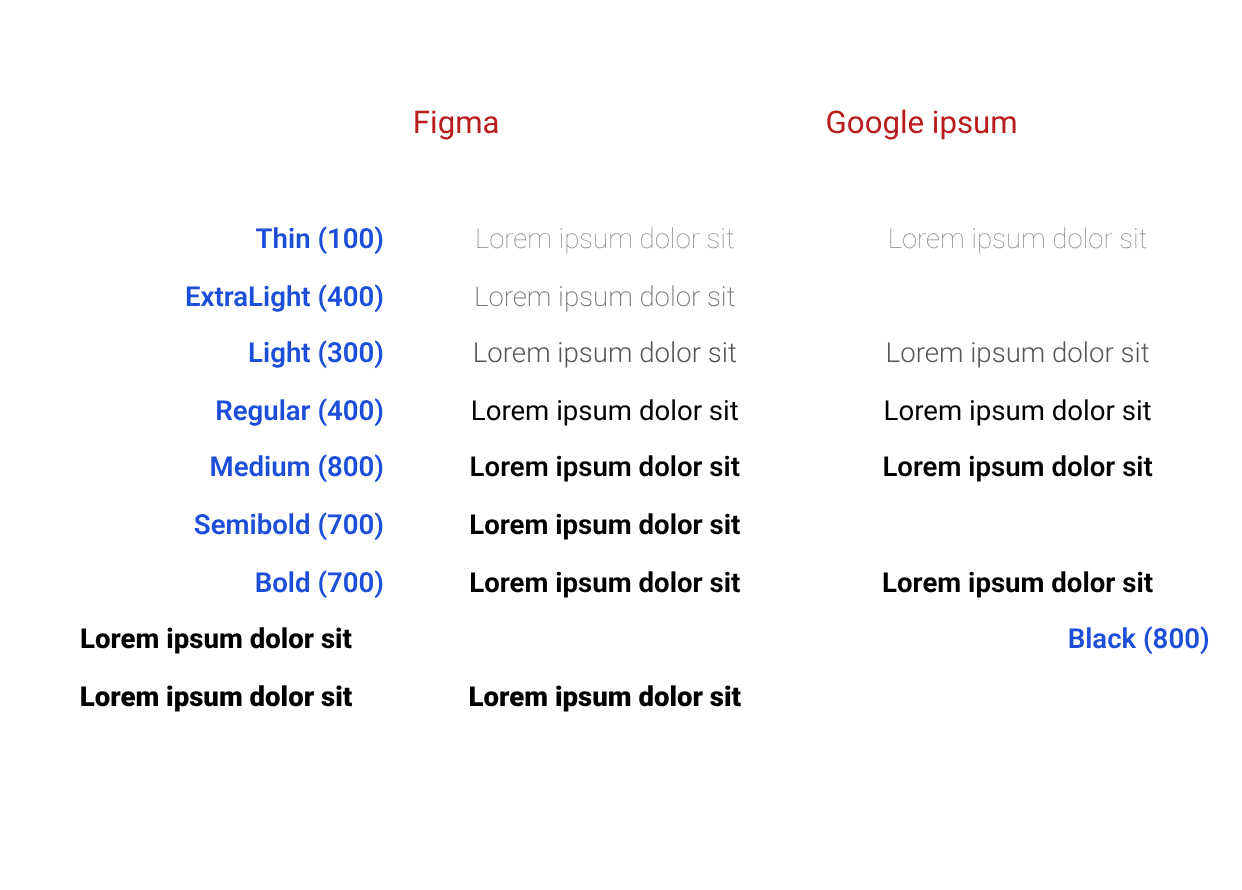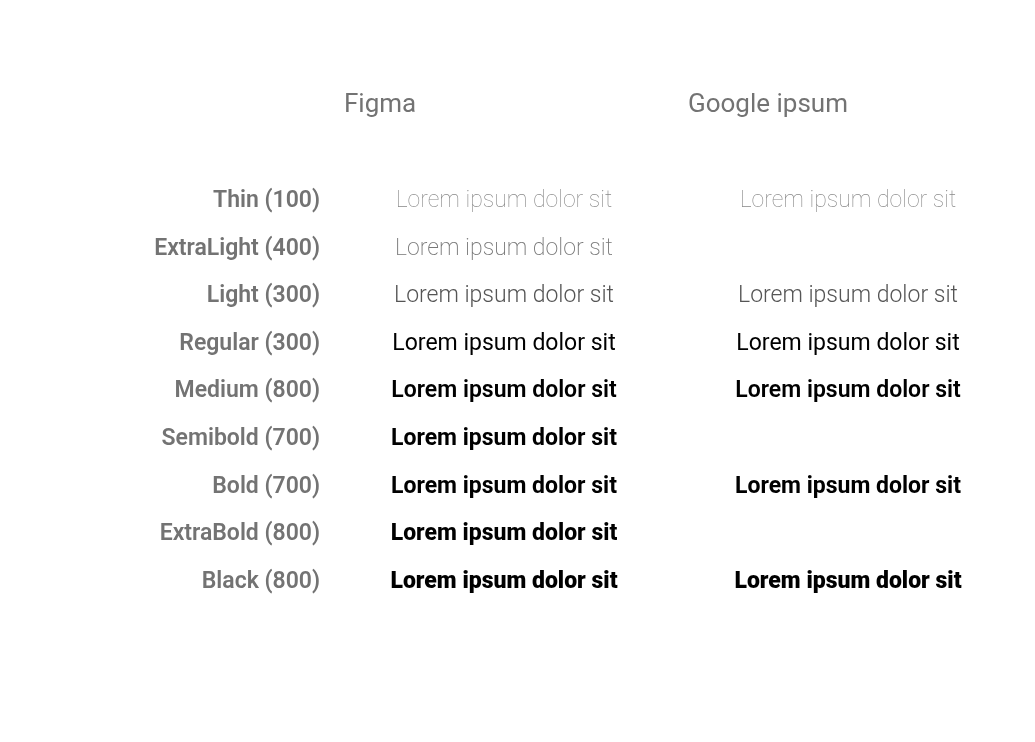--- a/index.html
+++ b/index.html
@@ -15,31 +15,31 @@
       padding: 88px 40px 40px 40px;
     }
     .table {
       display: grid;
       grid-template-columns: 280px 320px 320px;
       column-gap: 24px;
     }
     .header-cell {
       font-size: 26px;
       font-weight: 400;
-      color: #737373;
+      color: #b91c1c;
       padding-bottom: 58px;
     }
     .header-spacer {
       padding-bottom: 58px;
     }
     .label-cell {
       text-align: right;
       font-size: 23px;
       font-weight: 600;
-      color: #737373;
+      color: #1d4ed8;
       line-height: 1.2;
       padding: 10px 0;
     }
     .sample-cell {
       text-align: center;
       font-size: 23px;
       color: #000000;
       line-height: 1.2;
       padding: 10px 0;
     }
@@ -73,36 +73,35 @@
   <div class="sample-cell gw100">Lorem ipsum dolor sit</div>
 
   <div class="label-cell">ExtraLight (400)</div>
   <div class="sample-cell w200">Lorem ipsum dolor sit</div>
   <div class="sample-cell empty"></div>
 
   <div class="label-cell">Light (300)</div>
   <div class="sample-cell w300">Lorem ipsum dolor sit</div>
   <div class="sample-cell gw300">Lorem ipsum dolor sit</div>
 
-  <div class="label-cell">Regular (300)</div>
+  <div class="label-cell">Regular (400)</div>
   <div class="sample-cell w400">Lorem ipsum dolor sit</div>
   <div class="sample-cell gw400">Lorem ipsum dolor sit</div>
 
   <div class="label-cell">Medium (800)</div>
   <div class="sample-cell w500">Lorem ipsum dolor sit</div>
   <div class="sample-cell gw500">Lorem ipsum dolor sit</div>
 
   <div class="label-cell">Semibold (700)</div>
   <div class="sample-cell w600">Lorem ipsum dolor sit</div>
   <div class="sample-cell empty"></div>
 
   <div class="label-cell">Bold (700)</div>
   <div class="sample-cell w700">Lorem ipsum dolor sit</div>
   <div class="sample-cell gw700">Lorem ipsum dolor sit</div>
 
-  <div class="label-cell">ExtraBold (800)</div>
   <div class="sample-cell w800">Lorem ipsum dolor sit</div>
   <div class="sample-cell empty"></div>
 
   <div class="label-cell">Black (800)</div>
   <div class="sample-cell w900">Lorem ipsum dolor sit</div>
   <div class="sample-cell gw900">Lorem ipsum dolor sit</div>
 </div>
 
 </body></html>

